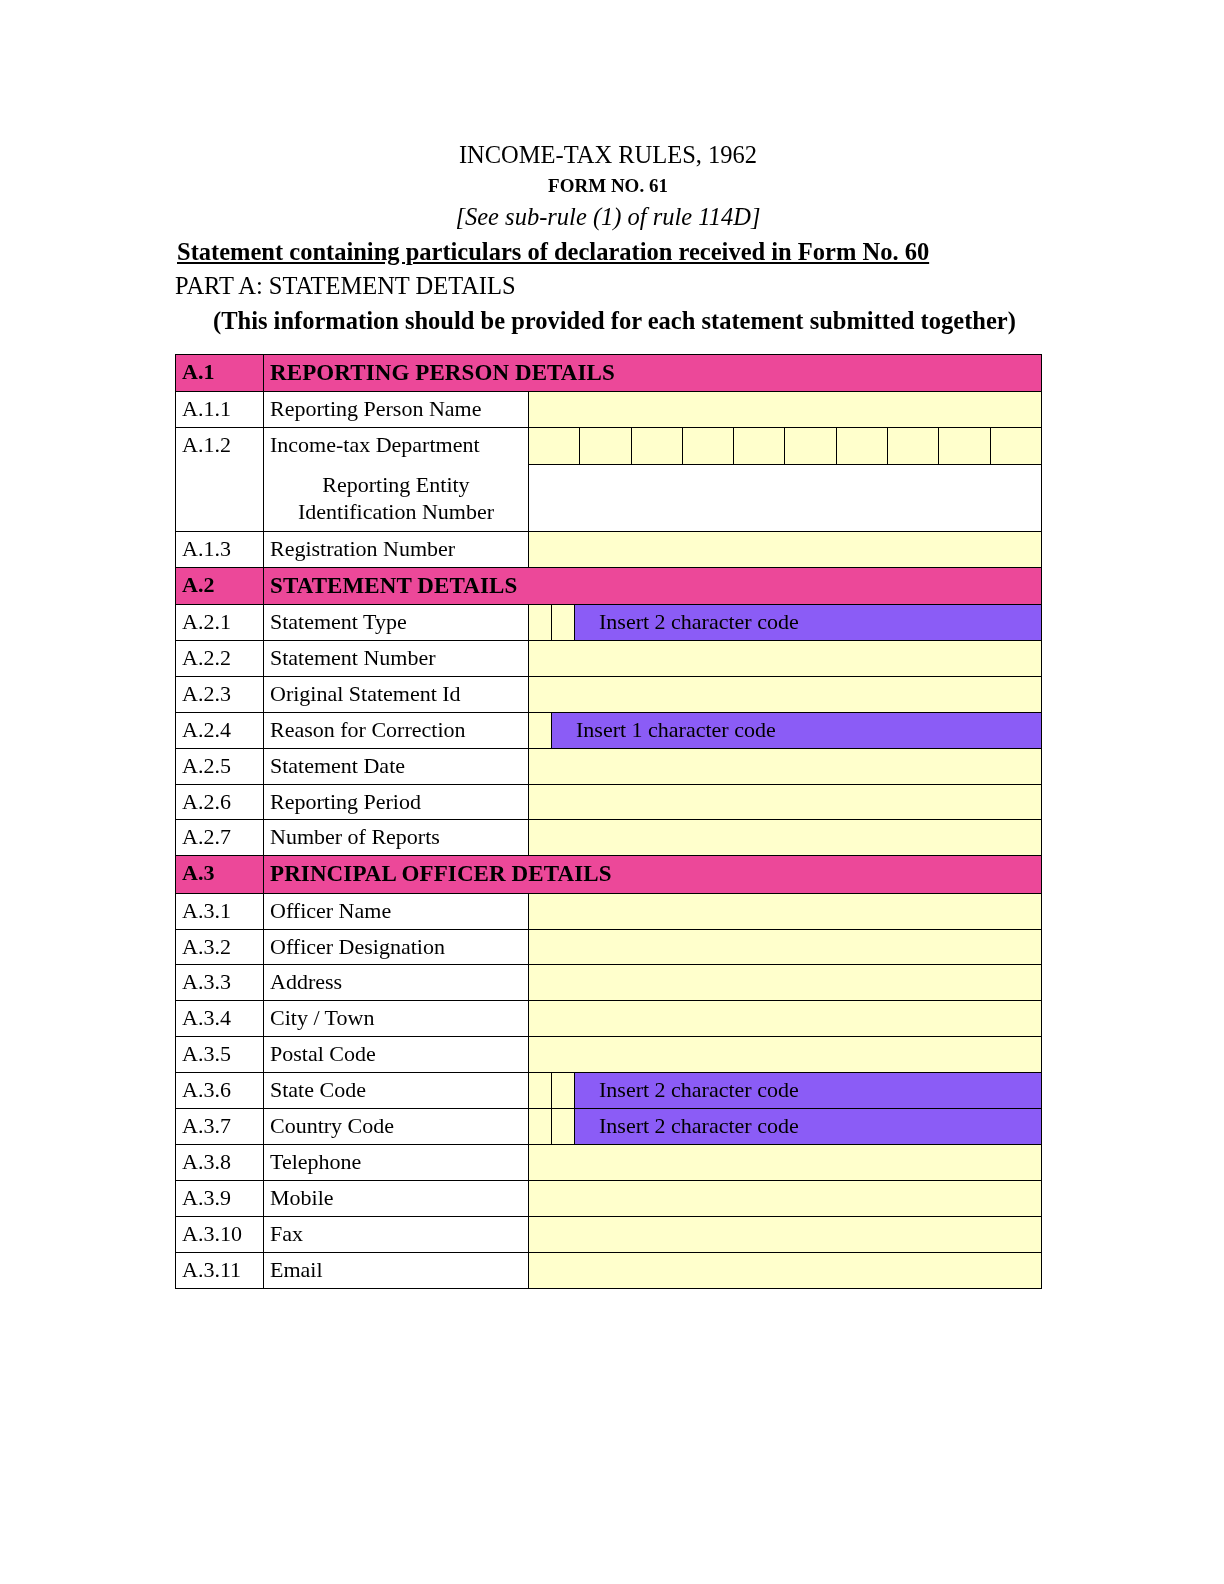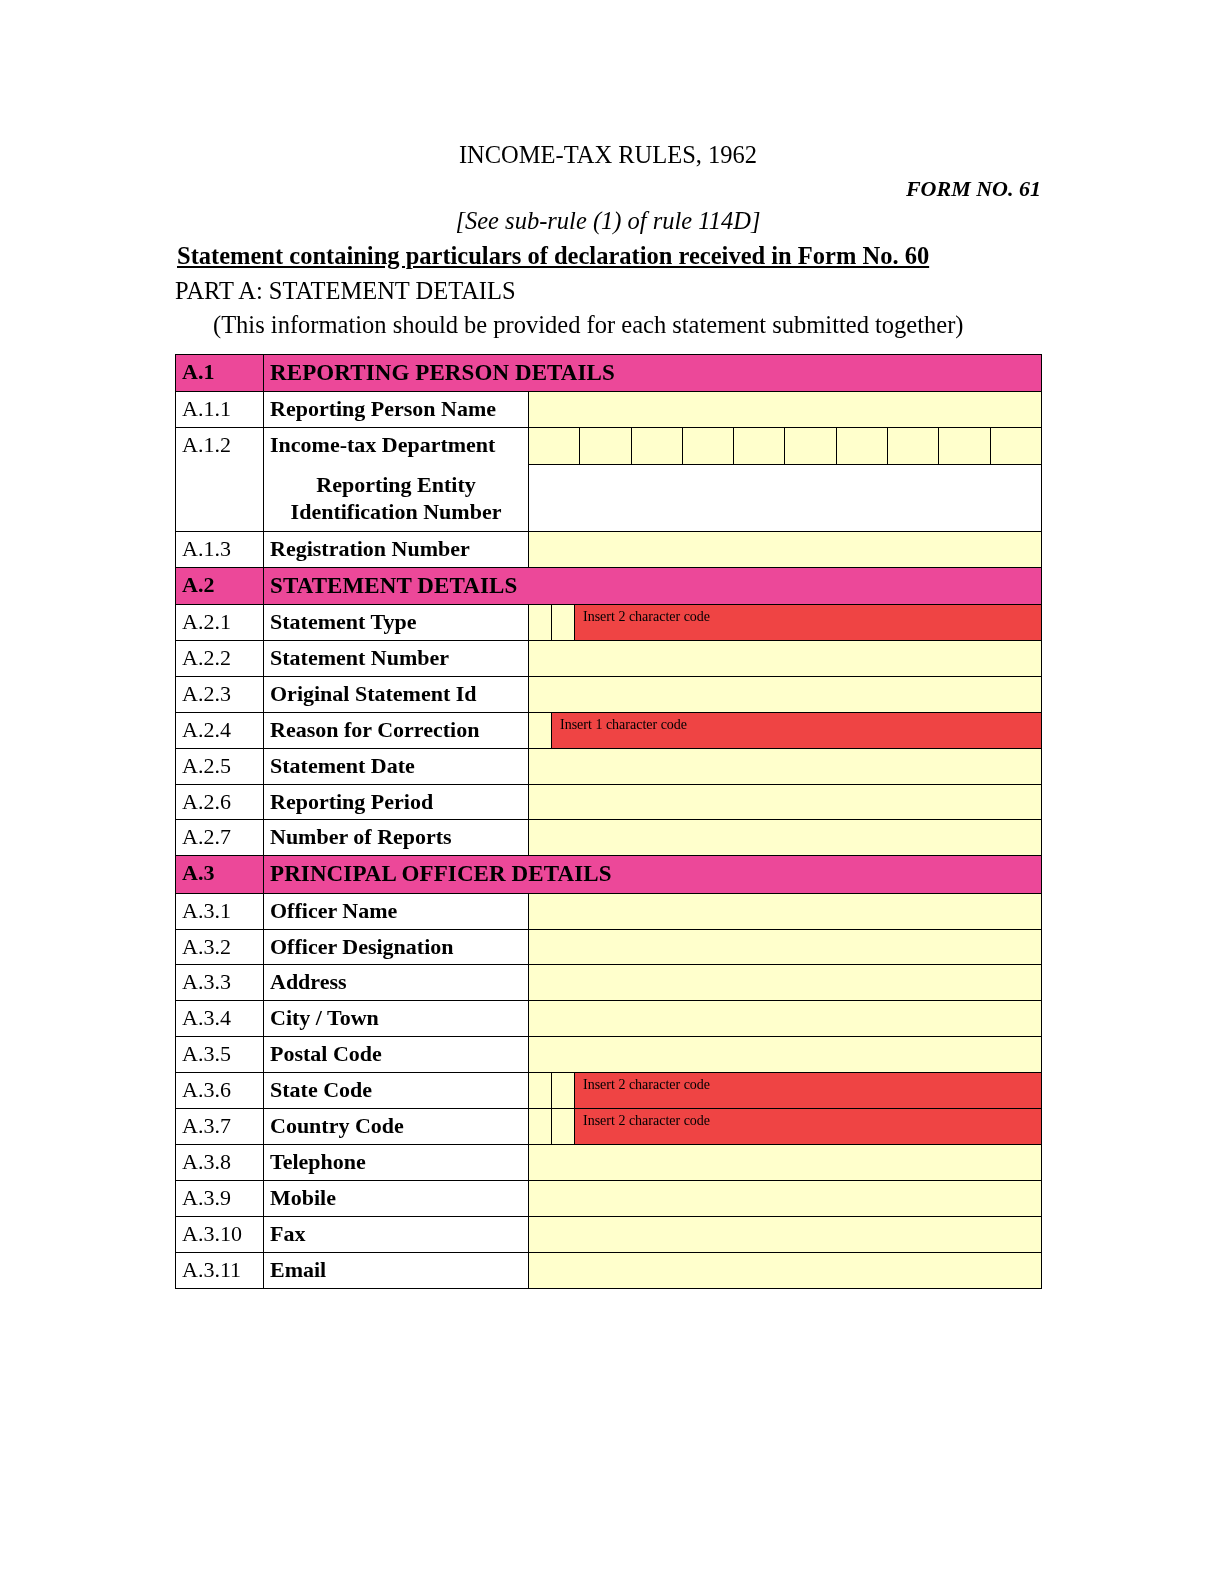--- a/index.html
+++ b/index.html
@@ -35,24 +35,23 @@
   .h-line {
     line-height: 1.42;
     white-space: nowrap;
   }
   .h-title1 {
     text-align: center;
     font-size: 24.5px;
     font-weight: normal;
   }
   .h-title2 {
-    text-align: right;
-    font-size: 22px;
+    text-align: center;
+    font-size: 19px;
     font-weight: bold;
-    font-style: italic;
   }
   .h-title3 {
     text-align: center;
     font-size: 24.5px;
     font-style: italic;
     font-weight: normal;
   }
   .h-title4 {
     text-align: left;
     font-size: 24.5px;
@@ -62,21 +61,21 @@
   }
   .h-title5 {
     text-align: left;
     font-size: 24.5px;
     font-weight: normal;
     padding-left: 0px;
   }
   .h-title6 {
     text-align: left;
     font-size: 24.5px;
-    font-weight: normal;
+    font-weight: bold;
     padding-left: 38px;
   }
 
   
   .form-table {
     position: absolute;
     left: 175px;
     top: 354px;
     width: 866px;
     border-collapse: collapse;
@@ -102,21 +101,20 @@
     background: #ec4899;
     letter-spacing: 0.1px;
     margin-left: 8px;
   }
   td.code-cell {
     font-size: 22px;
     white-space: nowrap;
   }
   td.label-cell {
     font-size: 22px;
-    font-weight: bold;
   }
   td.value-yellow {
     background: #ffffcc;
   }
 
   
   .label-stack .l1 { margin-bottom: 14px; }
   .label-stack .l2 { line-height: 1.22; text-align: center; }
 
   
@@ -165,23 +163,23 @@
     width: 23px;
     background: #ffffcc;
     border-right: 1px solid #000000;
     box-sizing: border-box;
   }
   .code-box.first {
     border-left: none;
   }
   .hint-text {
     flex: 1 1 auto;
-    padding: 4px 0 0 8px;
-    font-size: 14px;
-    background: #ef4444;
+    padding: 4px 0 0 24px;
+    font-size: 22px;
+    background: #8b5cf6;
     white-space: nowrap;
   }
 </style>
 </head>
 <body>
 
 <div class="page">
 
   <div class="headings">
     <div class="h-line h-title1">INCOME-TAX RULES, 1962</div>

